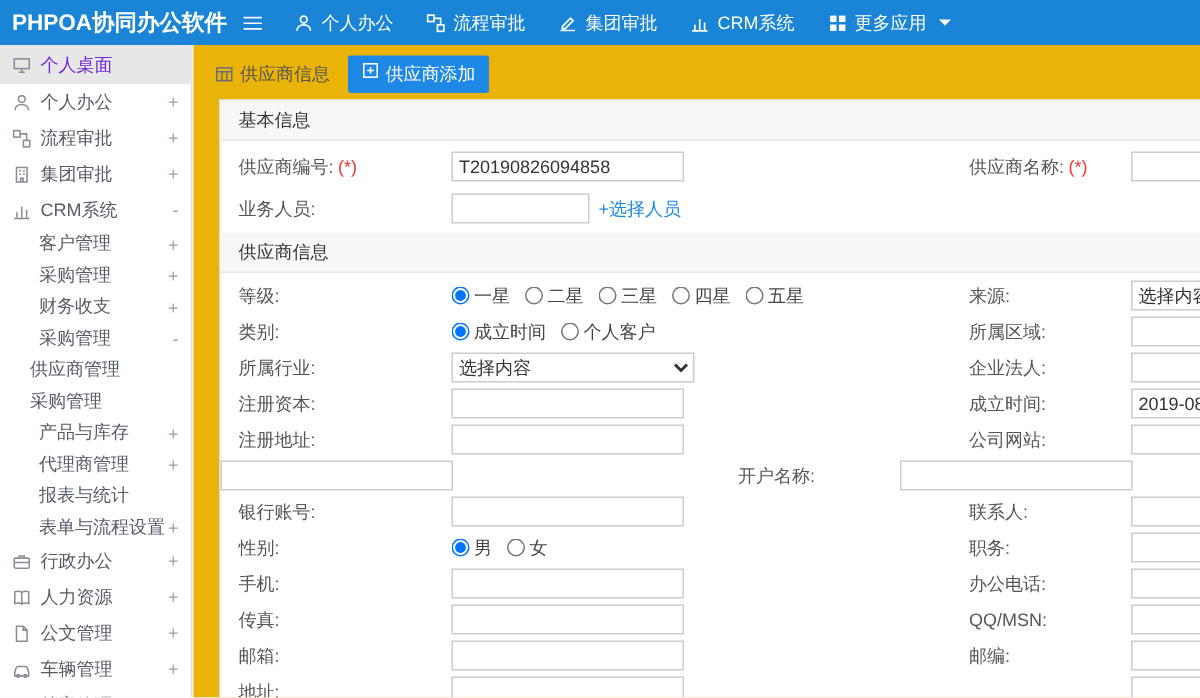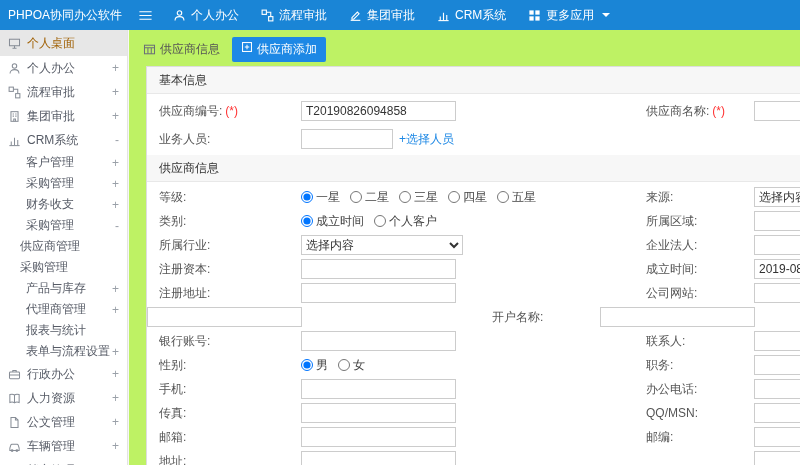--- a/index.html
+++ b/index.html
@@ -3,41 +3,41 @@
 <meta charset="utf-8">
 <style>
   *{box-sizing:border-box;margin:0;padding:0}
   html,body{margin:0}
   body{width:800px;height:465px;overflow:hidden;position:relative;background:#f7f7f7;
        font-family:"Liberation Sans",sans-serif;font-size:12px;color:#333}
 
   
   .topbar{position:absolute;top:0;left:0;right:0;height:30px;background:#1a85d6;
           display:flex;align-items:center;color:#fff;z-index:5}
-  .logo{flex:0 0 128px;padding-left:8px;font-size:12px;font-weight:normal;white-space:nowrap}
+  .logo{flex:0 0 128px;padding-left:8px;font-size:15px;font-weight:bold;white-space:nowrap}
   .burger{width:34px;display:flex;justify-content:center;align-items:center;cursor:pointer;height:30px}
   .nav-item{display:flex;align-items:center;gap:5px;padding:0 11px;height:30px;cursor:pointer;white-space:nowrap}
   .caret{width:0;height:0;border:4px solid transparent;border-top-color:#fff;margin-top:4px;margin-left:3px}
   .ws path,.ws rect,.ws circle{stroke:#fff;fill:none;stroke-width:1.2}
   .wf rect{fill:#fff;stroke:none}
 
   
   .sidebar{position:absolute;top:30px;left:0;bottom:0;width:128px;background:#fff;
            border-right:1px solid #e3e3e3;overflow:hidden}
   .s-item{display:flex;align-items:center;height:22px;padding:0 8px;color:#565b66;cursor:pointer;white-space:nowrap}
   .s-item.top{height:24px}
-  .s-item.desktop{height:26px;background:#e7e7e7;color:#a16207}
+  .s-item.desktop{height:26px;background:#e7e7e7;color:#6d28d9}
   .s-item.sub1{height:21px;padding-left:26px}
   .s-item.sub2{height:21px;padding-left:20px}
   .s-ic{flex:0 0 13px;width:13px;height:13px;margin-right:6px;display:flex;align-items:center}
   .s-mk{margin-left:auto;color:#9aa0a8}
   .gs path,.gs rect,.gs circle{stroke:#878d96;fill:none;stroke-width:1.1}
 
   
-  .content{position:absolute;top:30px;left:129px;right:0;bottom:0;background:#bef264;overflow:hidden}
+  .content{position:absolute;top:30px;left:129px;right:0;bottom:0;background:#eab308;overflow:hidden}
   .tabs{display:flex;align-items:center;gap:6px;padding:7px 0 0 8px;height:32px}
   .tab-plain{display:flex;align-items:center;gap:4px;color:#555;padding:3px 6px;cursor:pointer}
   .tab-active{display:flex;align-items:flex-start;gap:4px;background:#1d88e5;color:#fff;
               padding:4px 9px;border-radius:2px;cursor:pointer}
   .ts path,.ts rect{stroke:#6b7077;fill:none;stroke-width:1.1}
 
   
   .form-box{position:absolute;top:36px;left:17px;width:1100px;height:1200px;
             background:#fff;border:1px solid #ddd}
   .sec-hd{height:27px;line-height:26px;background:#f7f7f7;border-bottom:1px solid #e8e8e8;

